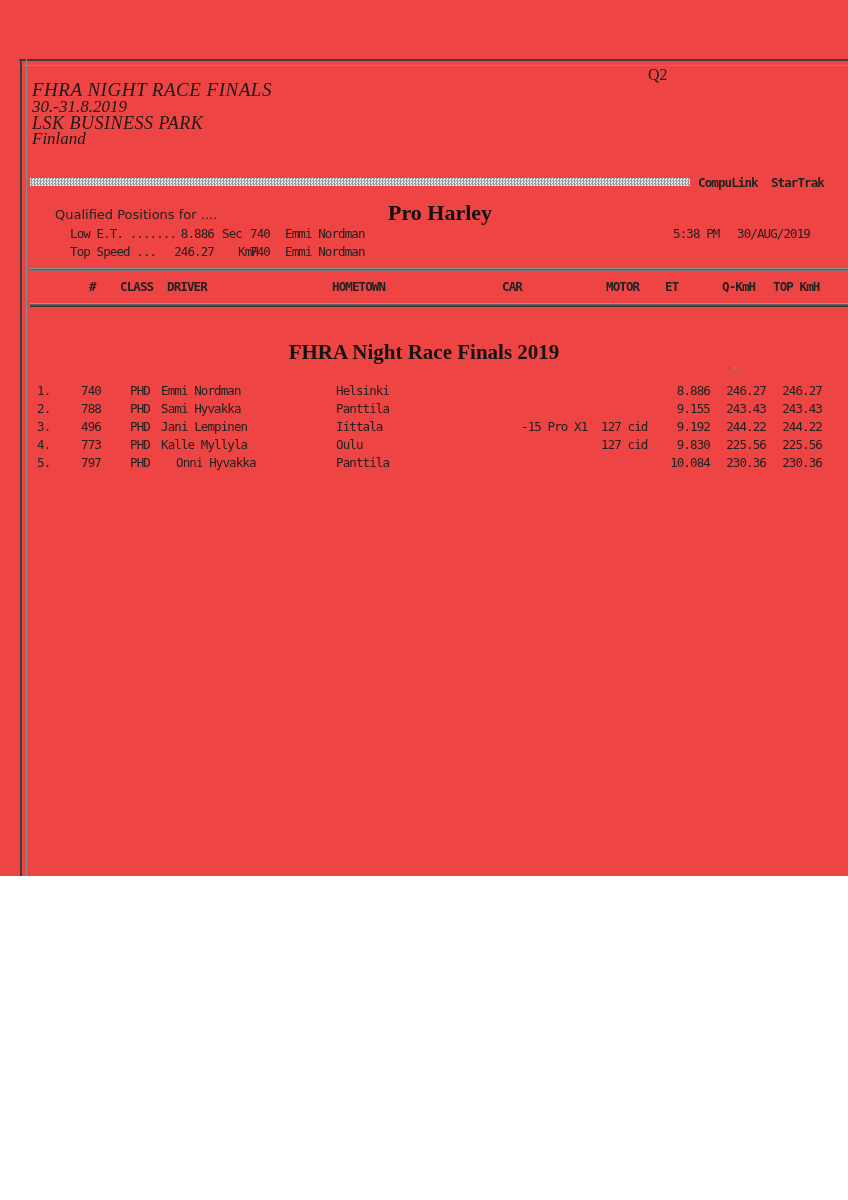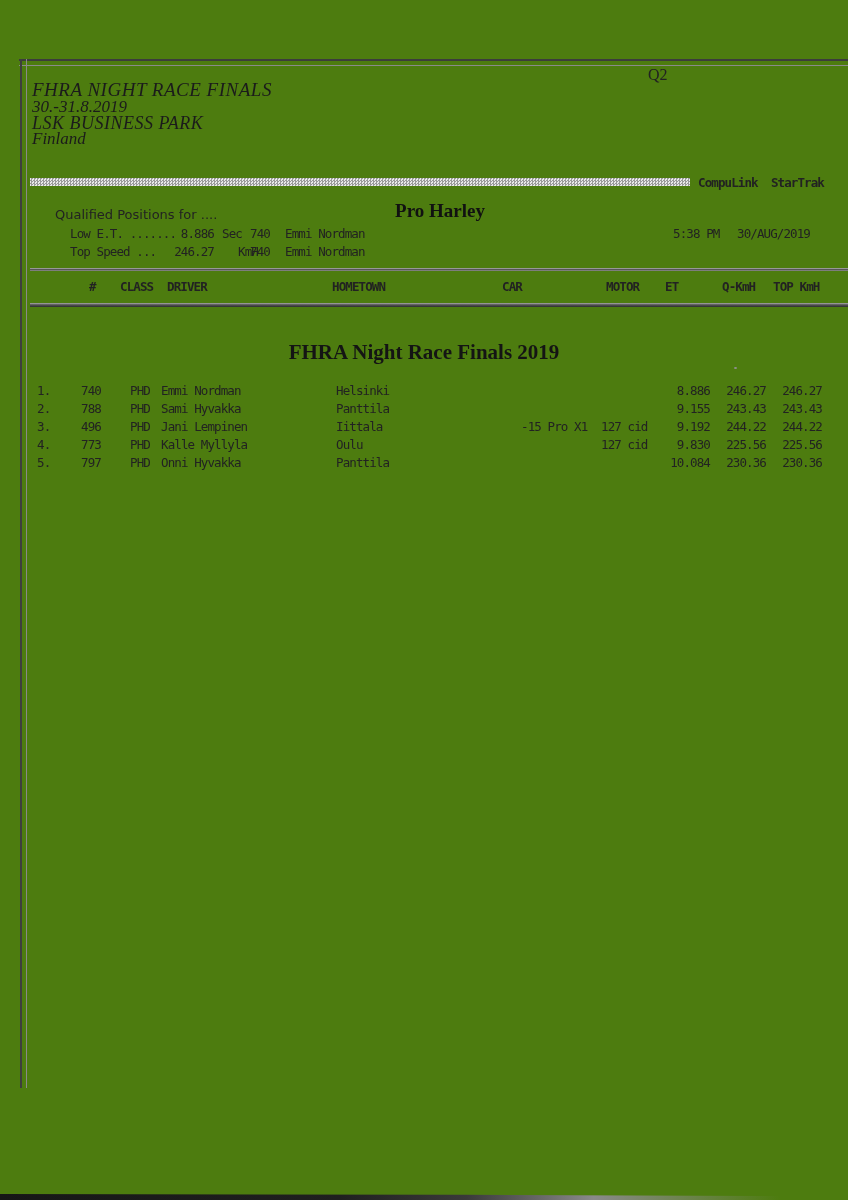--- a/index.html
+++ b/index.html
@@ -1,19 +1,19 @@
 <!DOCTYPE html>
 <html><head>
 <meta charset="utf-8">
 <style>
   html,body{margin:0;padding:0;background:#ffffff;}
   .page{
     position:relative;
-    width:848px;height:1200px;
-    background:#4d7c0f;
+    width:848px;height:876px;
+    background:#ef4444;
     overflow:hidden;
     font-family:"DejaVu Sans Mono", monospace;
     color:#1e1e1e;
   }
   
   .top-rule{
     position:absolute;left:19px;right:0;top:59px;height:4px;
     border-top:2px solid #3c3c3c;border-bottom:1px solid #8a8a8a;
   }
   .left-rule{
@@ -61,21 +61,21 @@
     white-space:pre;
   }
   
   .mono{font-family:"DejaVu Sans Mono", monospace;letter-spacing:-0.9px;font-size:12.5px;color:#222;white-space:pre;}
   .qualified{
     position:absolute;left:55px;top:207px;
     font-family:"DejaVu Sans", sans-serif;font-size:13px;color:#222;
   }
   .class-title{
     position:absolute;left:32px;width:816px;top:200px;text-align:center;
-    font-family:"Liberation Serif", serif;font-weight:bold;font-size:19px;color:#111;
+    font-family:"Liberation Serif", serif;font-weight:bold;font-size:22px;color:#111;
   }
   .meta-line{position:absolute;height:16px;}
   .pos-abs{position:absolute;top:0;}
   
   .col-head{position:absolute;font-weight:700;}
   .section-title{
     position:absolute;left:16px;width:816px;top:340px;text-align:center;
     font-family:"Liberation Serif", serif;font-weight:bold;font-size:21px;color:#141414;
   }
   .trow{position:absolute;left:0;width:848px;height:18px;}
@@ -184,21 +184,21 @@
         <span class="mono cell" style="left: 336px;">Oulu</span>
         <span class="mono cell" style="left: 601px;">127 cid</span>
         <span class="mono cell r" style="left: 650px; width: 60px;">9.830</span>
         <span class="mono cell r" style="left: 714px; width: 52px;">225.56</span>
         <span class="mono cell r" style="left: 770px; width: 52px;">225.56</span>
       </div>
       <div class="trow" style="top: 455px;">
         <span class="mono cell" style="left: 37px;">5.</span>
         <span class="mono cell" style="left: 81px;">797</span>
         <span class="mono cell" style="left: 130px;">PHD</span>
-        <span class="mono cell" style="left: 161px;">Onni Hyvakka</span>
+        <span class="mono cell" style="left: 176px;">Onni Hyvakka</span>
         <span class="mono cell" style="left: 336px;">Panttila</span>
         <span class="mono cell r" style="left: 650px; width: 60px;">10.084</span>
         <span class="mono cell r" style="left: 714px; width: 52px;">230.36</span>
         <span class="mono cell r" style="left: 770px; width: 52px;">230.36</span>
       </div>
     </div>
 
   <div class="artifact-dot"></div>
   <div class="bottom-bar"></div>
 

